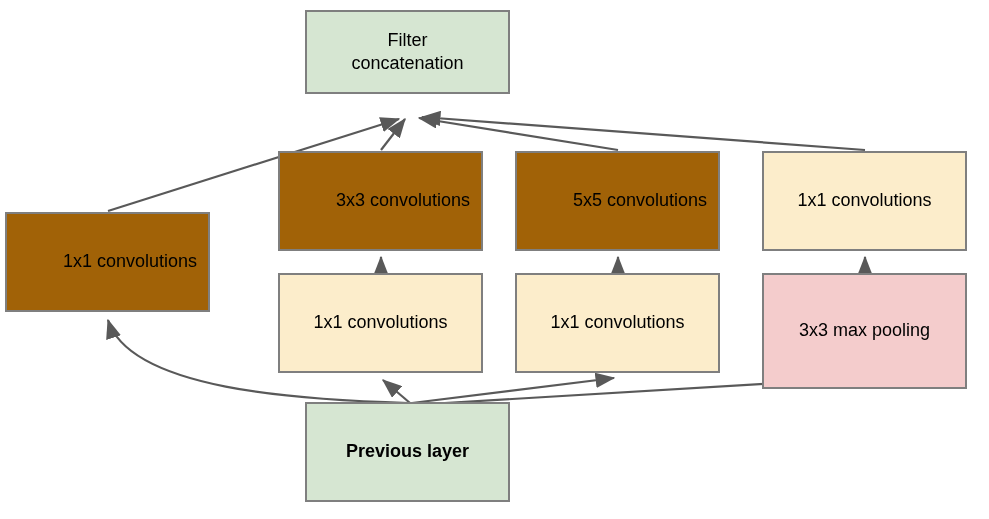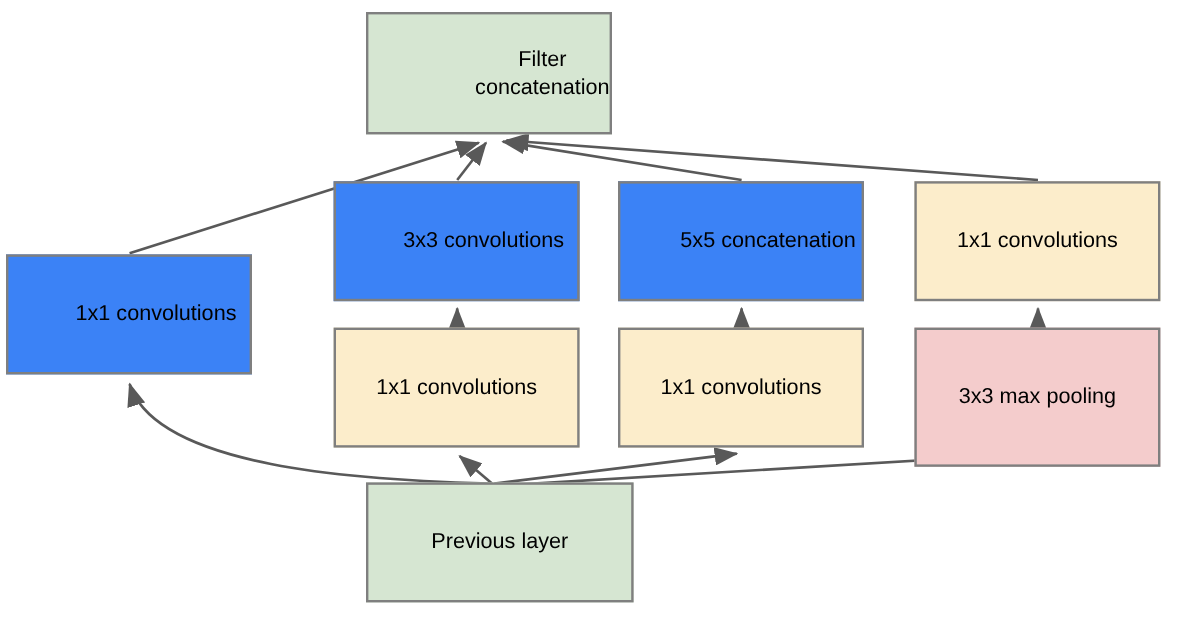--- a/index.html
+++ b/index.html
@@ -32,21 +32,21 @@
     align-items: center;
     justify-content: center;
     text-align: center;
     color: #000000;
     font-size: 18px;
     line-height: 1.3;
     font-family: "Liberation Sans", sans-serif;
     z-index: 2;
   }
   .node.green  { background: #d6e6d2; }
-  .node.blue   { background: #3b82f6; padding-left: 45px; }
+  .node.blue   { background: #a16207; padding-left: 45px; }
   .node.yellow { background: #fcedcb; }
   .node.red    { background: #f4cccc; }
   .node .label { pointer-events: none; white-space: pre-line; }
   .watermark {
     position: absolute;
     right: 14px;
     bottom: 8px;
     color: #d2d2d2;
     font-size: 17px;
     font-family: "Liberation Sans", sans-serif;
@@ -85,51 +85,51 @@
       <path d="M 108,211 L 399,119"></path>
 
       <path d="M 381,150 L 405,119"></path>
 
       <path d="M 618,150 L 419,118"></path>
 
       <path d="M 865,150 L 422,117"></path>
     </g>
   </svg>
 
-  <div class="node green" style="left:305px; top:10px; width:205px; height:102px;justify-content:flex-end;">
+  <div class="node green" style="left:305px; top:10px; width:205px; height:84px;">
     <span class="label">Filter
 concatenation</span>
   </div>
 
   <div class="node blue" style="left:5px; top:212px; width:205px; height:100px;">
     <span class="label">1x1 convolutions</span>
   </div>
 
   <div class="node blue" style="left:278px; top:151px; width:205px; height:100px;">
     <span class="label">3x3 convolutions</span>
   </div>
 
   <div class="node blue" style="left:515px; top:151px; width:205px; height:100px;">
-    <span class="label">5x5 concatenation</span>
+    <span class="label">5x5 convolutions</span>
   </div>
 
   <div class="node yellow" style="left:762px; top:151px; width:205px; height:100px;">
     <span class="label">1x1 convolutions</span>
   </div>
 
   <div class="node yellow" style="left:278px; top:273px; width:205px; height:100px;">
     <span class="label">1x1 convolutions</span>
   </div>
 
   <div class="node yellow" style="left:515px; top:273px; width:205px; height:100px;">
     <span class="label">1x1 convolutions</span>
   </div>
 
   <div class="node red" style="left:762px; top:273px; width:205px; height:116px;">
     <span class="label">3x3 max pooling</span>
   </div>
 
-  <div class="node green" style="left:305px; top:402px; width:223px; height:100px;">
+  <div class="node green" style="left:305px; top:402px; width:205px; height:100px;font-weight:bold;">
     <span class="label">Previous layer</span>
   </div>
 
 
 </div>
 
 </body></html>

